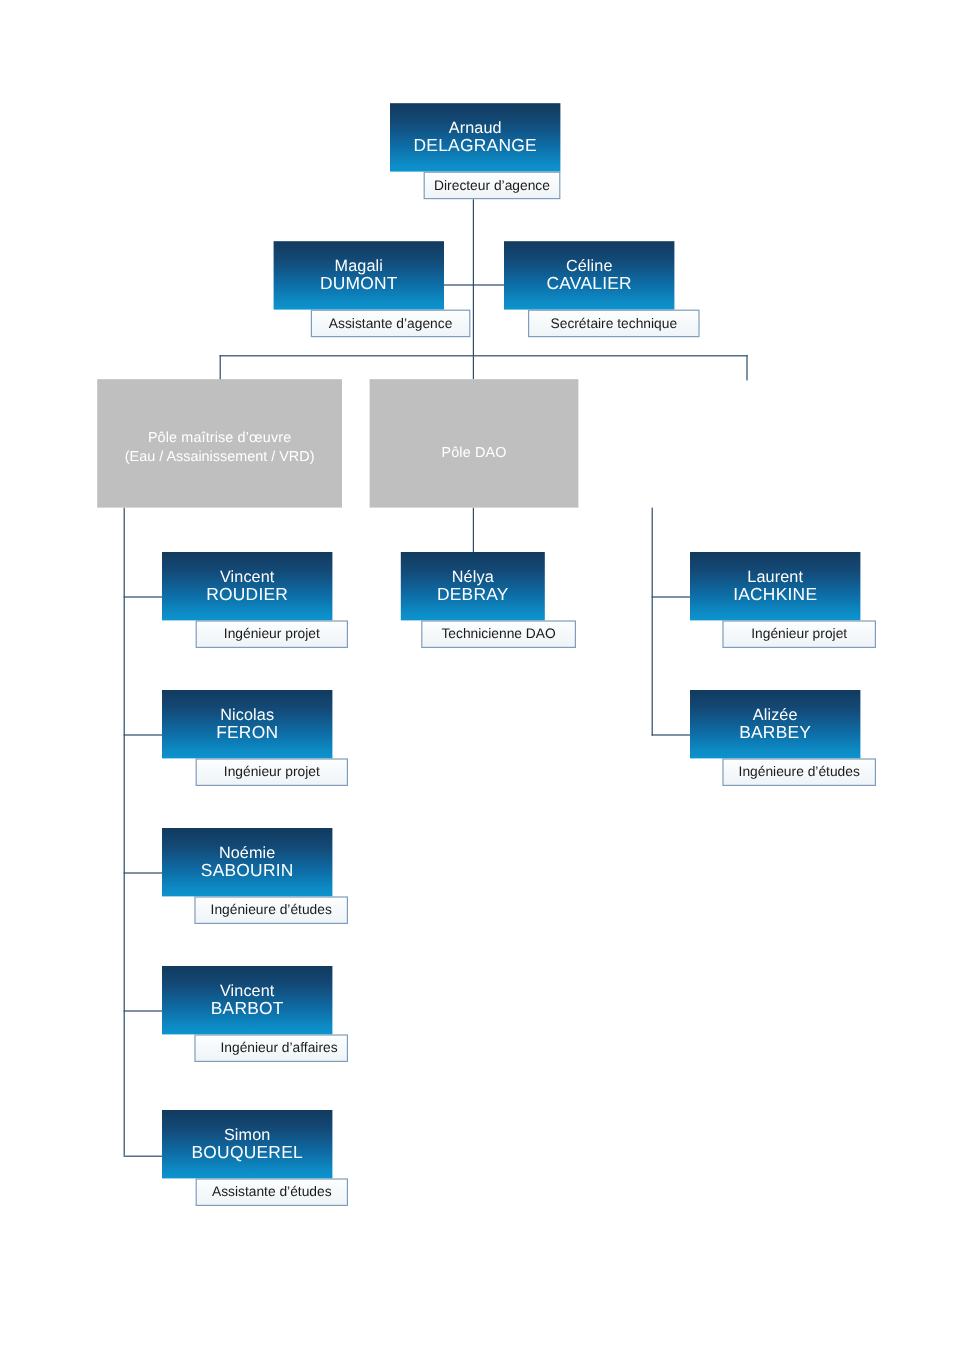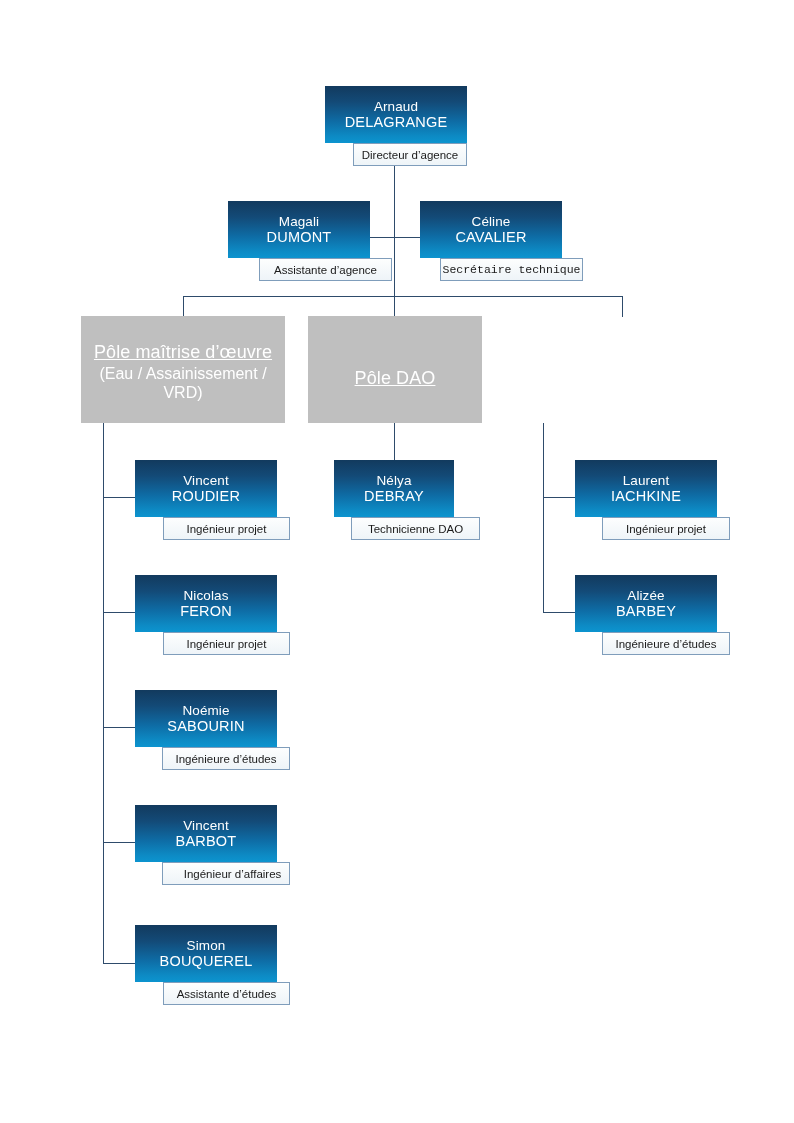--- a/index.html
+++ b/index.html
@@ -85,29 +85,28 @@
     background: #bfbfbf;
     display: flex;
     flex-direction: column;
     align-items: center;
     justify-content: center;
     color: #ffffff;
     box-sizing: border-box;
     padding-top: 6px;
   }
   .pole .t1 {
-    font-size: 18px;
+    font-size: 12px;
     line-height: 1.15;
     letter-spacing: .1px;
     text-align: left;
     font-weight: 400;
-    text-decoration: underline;
   }
   .pole .t2 {
-    font-size: 16px;
+    font-size: 12px;
     line-height: 1.2;
     text-align: center;
     margin-top: 1px;
   }
   .pole.dao { padding-top: 17px; }
 </style>
 </head>
 <body>
 
 <div id="chart-canvas">
@@ -149,21 +148,21 @@
       <span class="last">DUMONT</span>
     </div>
     <div class="role" style="left:31px; top:57px; width:133px;">Assistante d’agence</div>
   </div>
 
   <div class="node" style="left:420px; top:201px; width:142px;">
     <div class="card">
       <span class="first">Céline</span>
       <span class="last">CAVALIER</span>
     </div>
-    <div class="role" style="left:20px; top:57px; width:143px;font-family:Liberation Mono, monospace;">Secrétaire technique</div>
+    <div class="role" style="left:20px; top:57px; width:143px;">Secrétaire technique</div>
   </div>
 
   <div class="pole" style="left:81px; top:316px; width:204px; height:107px;">
     <div class="t1">Pôle maîtrise d’œuvre</div>
     <div class="t2">(Eau / Assainissement / VRD)</div>
   </div>
 
   <div class="pole dao" style="left:308px; top:316px; width:174px; height:107px;">
     <div class="t1">Pôle DAO</div>
   </div>

